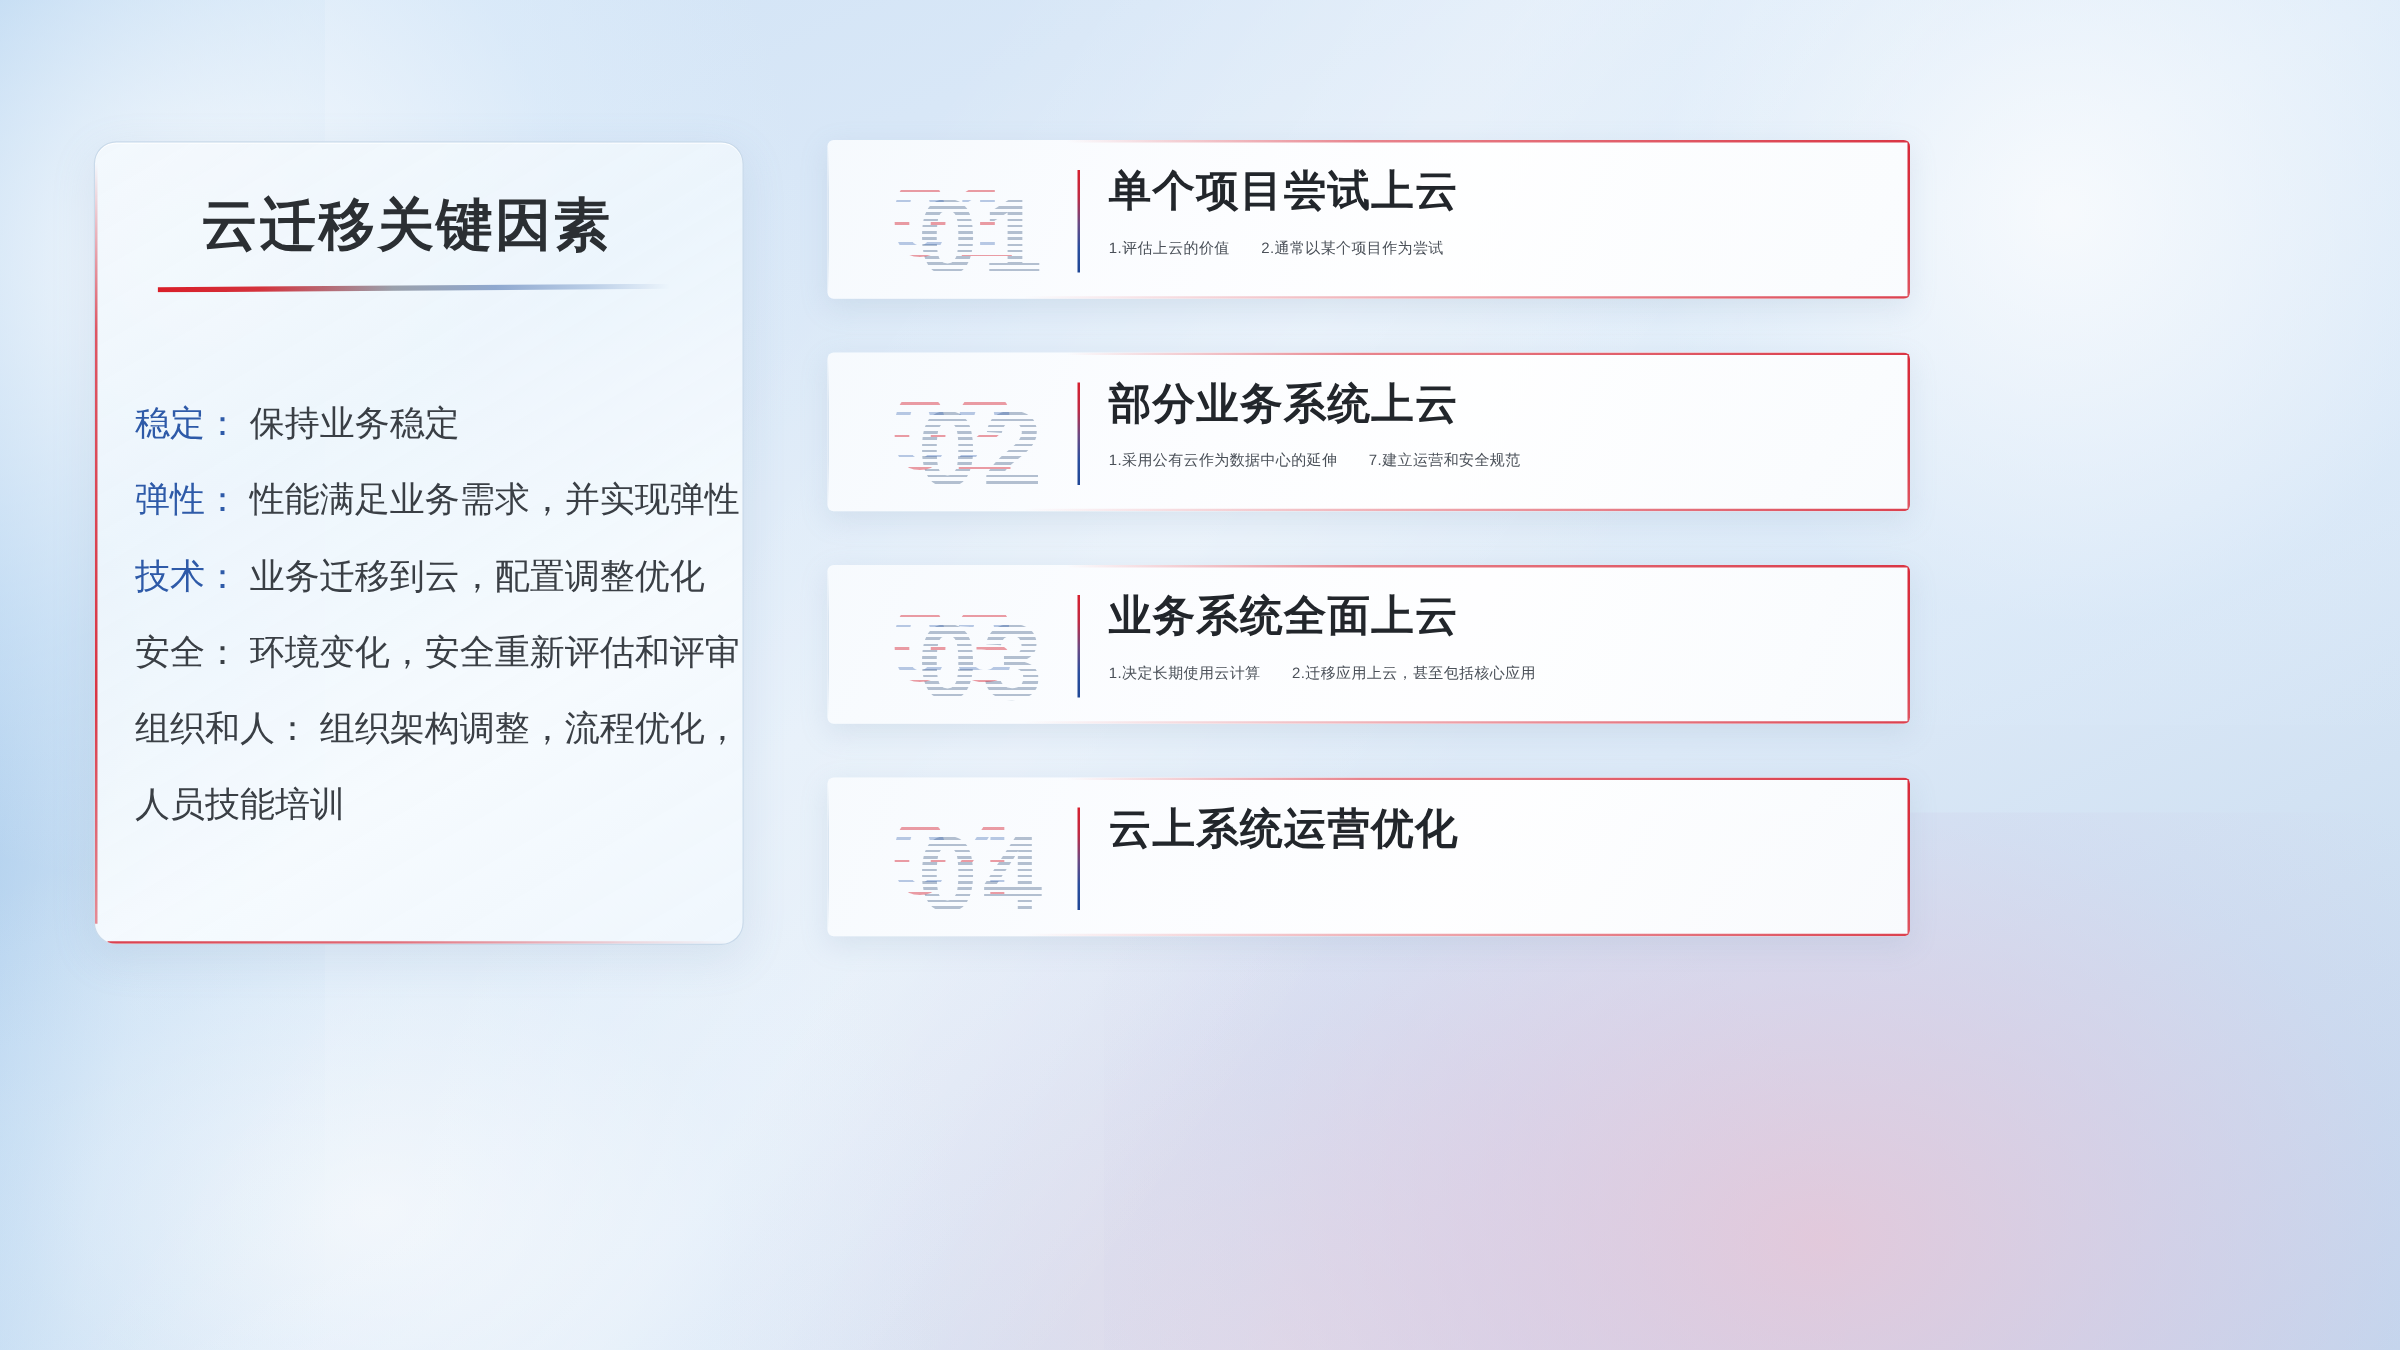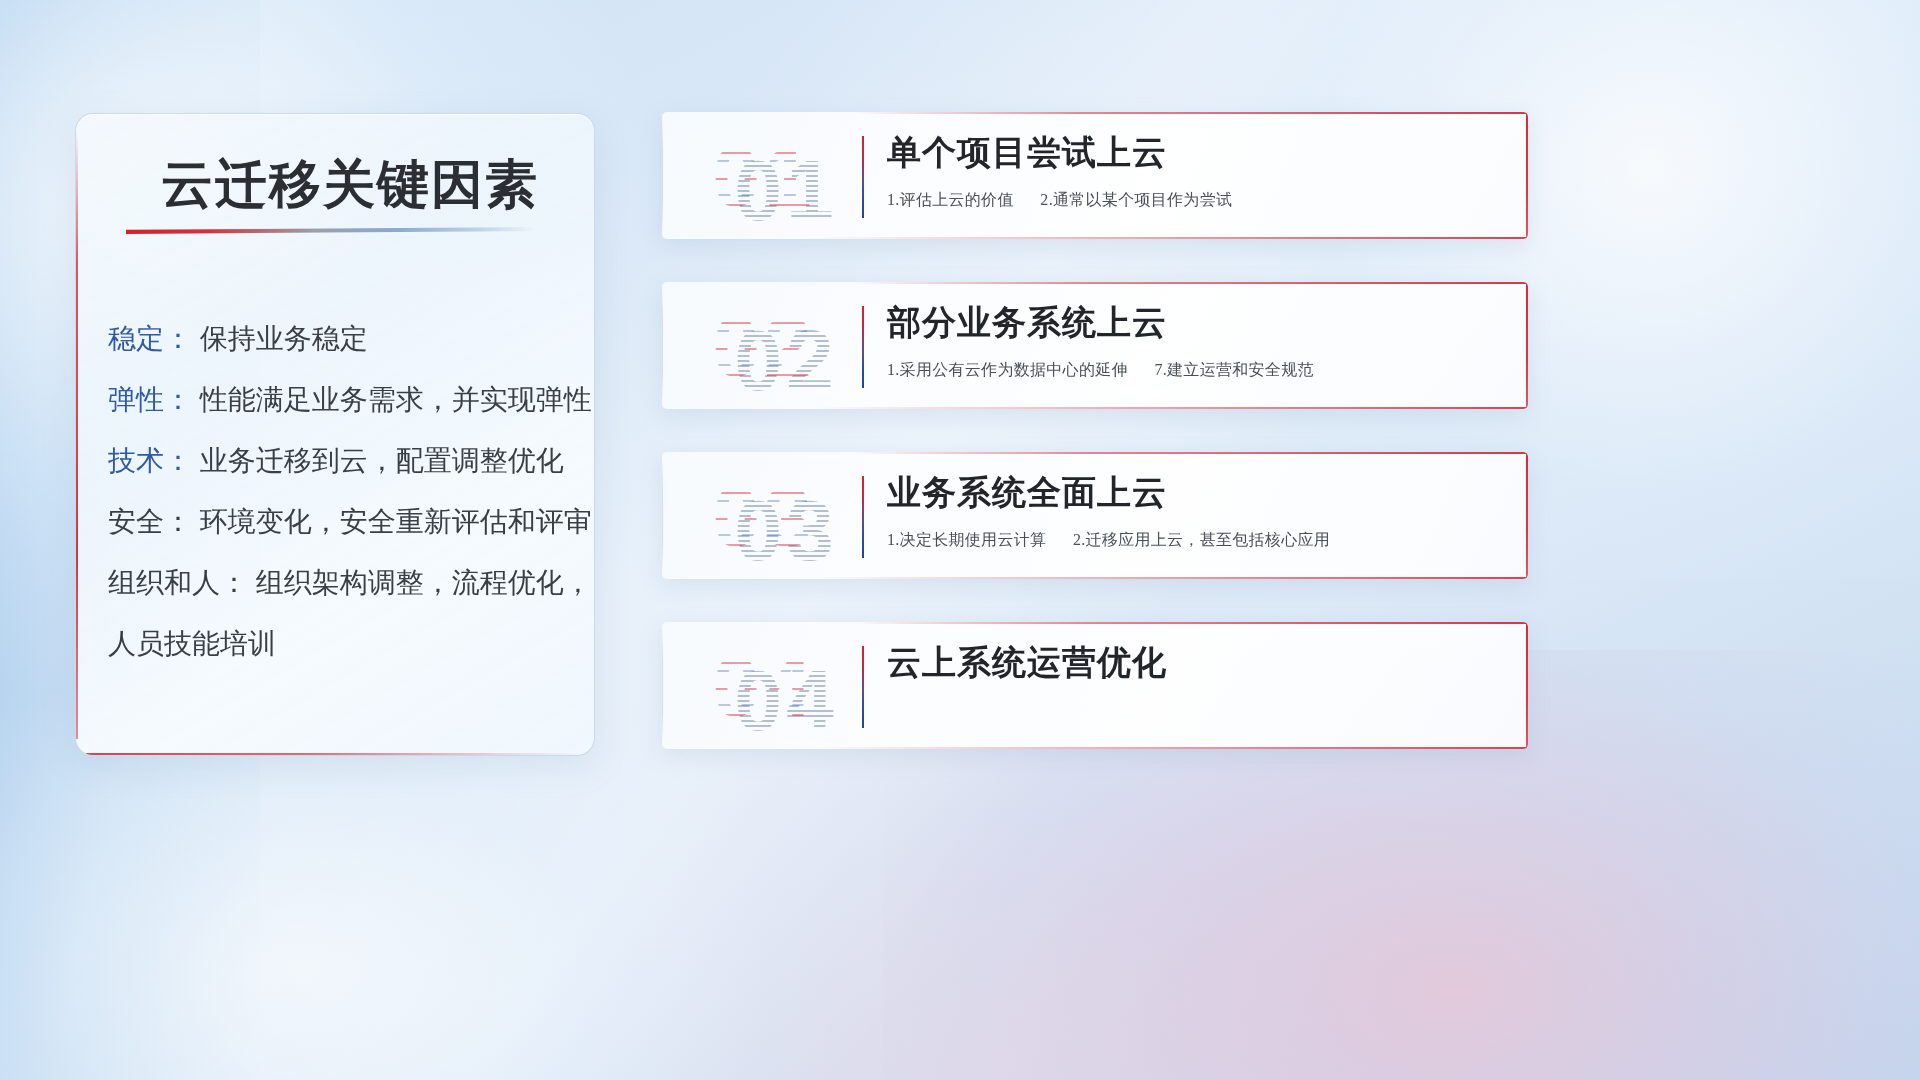--- a/index.html
+++ b/index.html
@@ -59,21 +59,21 @@
   .left-panel .edge-left{
     position:absolute;left:0;top:16px;bottom:16px;width:2px;
     background:linear-gradient(180deg,rgba(214,32,48,0) 0%,rgba(214,32,48,.75) 22%,rgba(214,32,48,.9) 70%,rgba(214,32,48,.5) 100%);
   }
   .left-panel .edge-bottom{
     position:absolute;left:10px;right:10px;bottom:0;height:2px;
     background:linear-gradient(90deg,rgba(214,32,48,.85) 0%,rgba(214,32,48,.65) 45%,rgba(214,32,48,.15) 85%,rgba(214,32,48,0) 100%);
   }
   .panel-title{
     position:absolute;left:85px;top:36px;
-    font-size:52px;font-weight:bold;color:#2b2f33;letter-spacing:2px;
+    font-size:45px;font-weight:bold;color:#2b2f33;letter-spacing:2px;
     white-space:nowrap;
   }
   .title-rule{
     position:absolute;left:50px;top:113px;width:410px;height:7px;
     background:linear-gradient(90deg,#d91e28 0%,#d4323c 20%,#9aa0ab 46%,#8fa8cf 66%,#b9cde6 84%,rgba(200,217,236,0) 100%);
     clip-path:polygon(0 40%,100% 0,100% 58%,0 100%);
   }
   .factor-list{
     position:absolute;left:32px;top:194px;right:18px;
   }
@@ -152,21 +152,21 @@
   .divider{
     position:absolute;left:200px;top:24px;width:2px;height:82px;
     background:linear-gradient(180deg,#d6202f 0%,#c02a44 26%,#6a4a84 52%,#2a4e9e 76%,#1f4695 100%);
   }
   .card-body{position:absolute;left:225px;top:18px;right:26px;}
   .card-title{
     font-size:34px;font-weight:bold;color:#22262b;letter-spacing:1px;
     white-space:nowrap;
   }
   .card-desc{
-    margin-top:14px;font-size:16px;color:#4a5058;white-space:nowrap;letter-spacing:.3px;font-family:Liberation Serif, serif;
+    margin-top:14px;font-size:12px;color:#4a5058;white-space:nowrap;letter-spacing:.3px;
   }
   .card-desc .gap{display:inline-block;width:18px;}
 </style>
 </head>
 <body>
 
 <div class="bg-base"></div>
 <div class="bg-blue-band"></div>
 <div class="bg-glow-left"></div>
 <div class="bg-glow-topright"></div>

